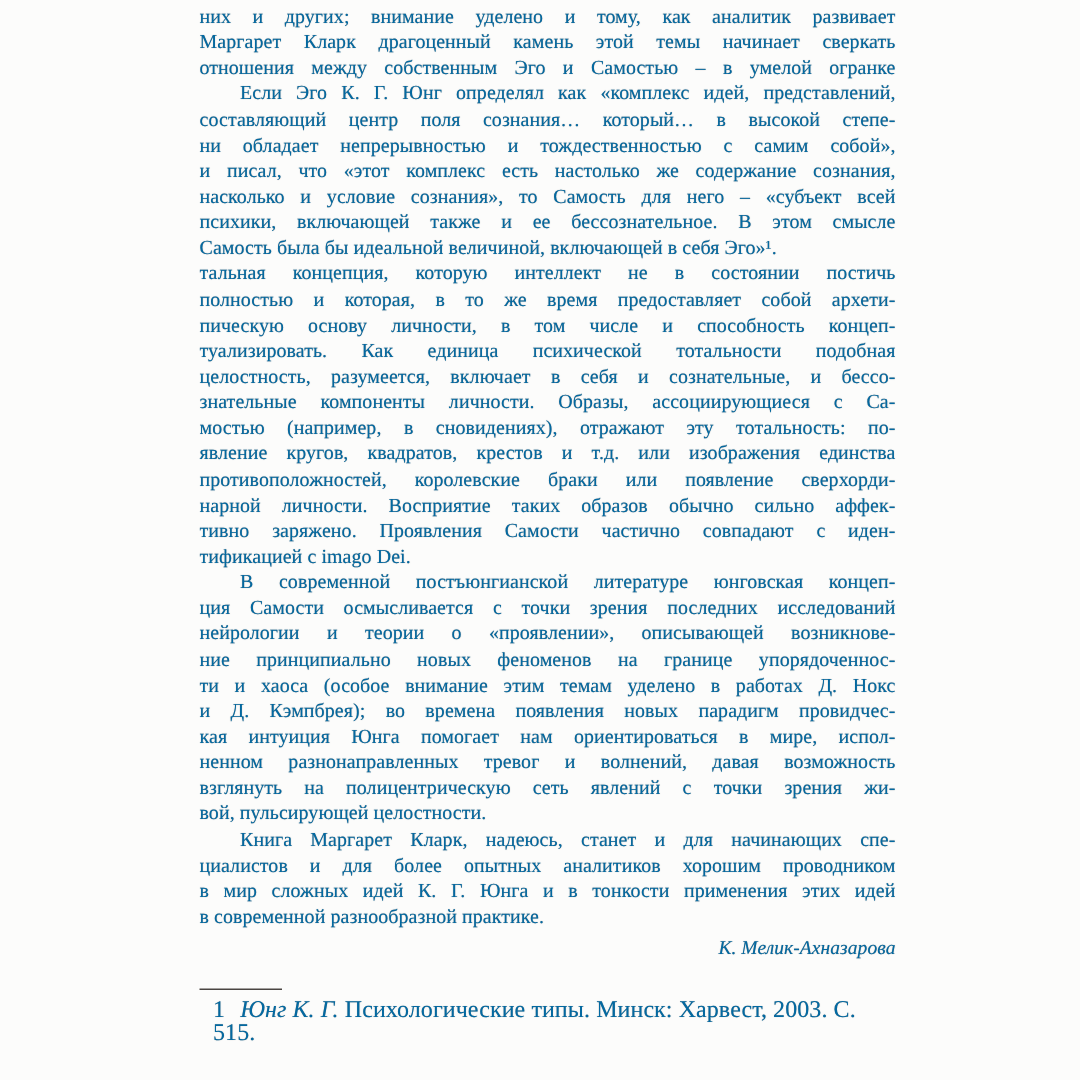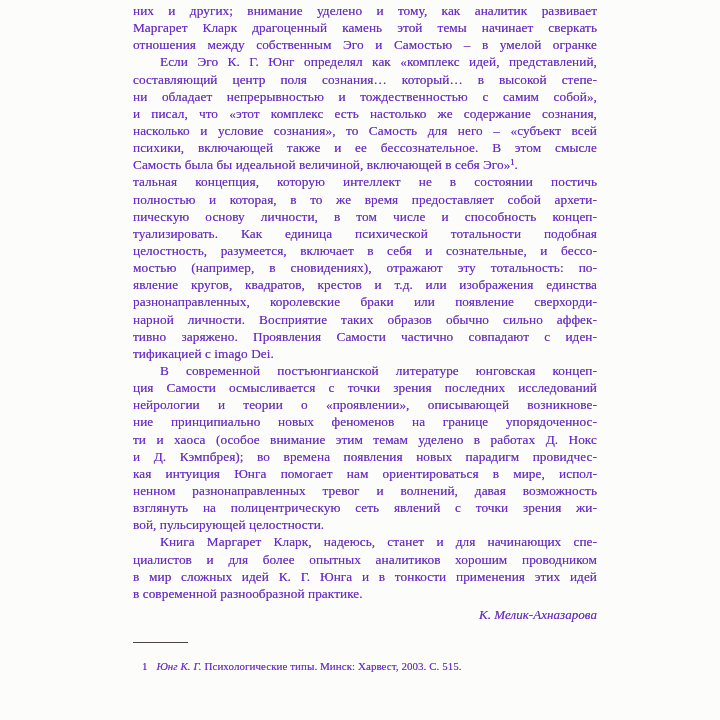--- a/index.html
+++ b/index.html
@@ -46,34 +46,34 @@
     font-size: 13px;
     line-height: 17px;
   }
   .footnote-rule {
     margin-top: 19px;
     width: 55px;
     height: 0;
     border-top: 1.7px solid #4a4542;
   }
   .footnote {
-    margin-top: 16px;
+    margin-top: 6px;
     padding-left: 9px;
-    font-size: 11px;
+    font-size: 16px;
     line-height: 15px;
     text-shadow: 0 0 0.5px rgba(52, 47, 43, 0.5);
   }
   .fn-marker { margin-right: 6px; }
   .fn-author { font-style: italic; }
 </style>
 </head>
 <body style="background: rgb(252, 252, 251);">
 
 <div class="canvas">
-  <div class="text-column" style="color: #6d28d9;">
+  <div class="text-column" style="color: #0369a1;">
     <div id="paragraphs">
         <div class="para">
           <div class="line">них и других; внимание уделено и тому, как аналитик развивает</div>
           <div class="line">Маргарет Кларк драгоценный камень этой темы начинает сверкать</div>
           <div class="line">отношения между собственным Эго и Самостью – в умелой огранке</div>
         </div>
         <div class="para">
           <div class="line indent">Если Эго К. Г. Юнг определял как «комплекс идей, представлений,</div>
           <div class="line">составляющий центр поля сознания… который… в высокой степе-</div>
           <div class="line">ни обладает непрерывностью и тождественностью с самим собой»,</div>
@@ -81,23 +81,24 @@
           <div class="line">насколько и условие сознания», то Самость для него – «субъект всей</div>
           <div class="line">психики, включающей также и ее бессознательное. В этом смысле</div>
           <div class="line last">Самость была бы идеальной величиной, включающей в себя Эго»¹.</div>
         </div>
         <div class="para">
           <div class="line">тальная концепция, которую интеллект не в состоянии постичь</div>
           <div class="line">полностью и которая, в то же время предоставляет собой архети-</div>
           <div class="line">пическую основу личности, в том числе и способность концеп-</div>
           <div class="line">туализировать. Как единица психической тотальности подобная</div>
           <div class="line">целостность, разумеется, включает в себя и сознательные, и бессо-</div>
+          <div class="line">знательные компоненты личности. Образы, ассоциирующиеся с Са-</div>
           <div class="line">мостью (например, в сновидениях), отражают эту тотальность: по-</div>
           <div class="line">явление кругов, квадратов, крестов и т.д. или изображения единства</div>
-          <div class="line">разнонаправленных, королевские браки или появление сверхорди-</div>
+          <div class="line">противоположностей, королевские браки или появление сверхорди-</div>
           <div class="line">нарной личности. Восприятие таких образов обычно сильно аффек-</div>
           <div class="line">тивно заряжено. Проявления Самости частично совпадают с иден-</div>
           <div class="line last">тификацией с imago Dei.</div>
         </div>
         <div class="para">
           <div class="line indent">В современной постъюнгианской литературе юнговская концеп-</div>
           <div class="line">ция Самости осмысливается с точки зрения последних исследований</div>
           <div class="line">нейрологии и теории о «проявлении», описывающей возникнове-</div>
           <div class="line">ние принципиально новых феноменов на границе упорядоченнос-</div>
           <div class="line">ти и хаоса (особое внимание этим темам уделено в работах Д. Нокс</div>

